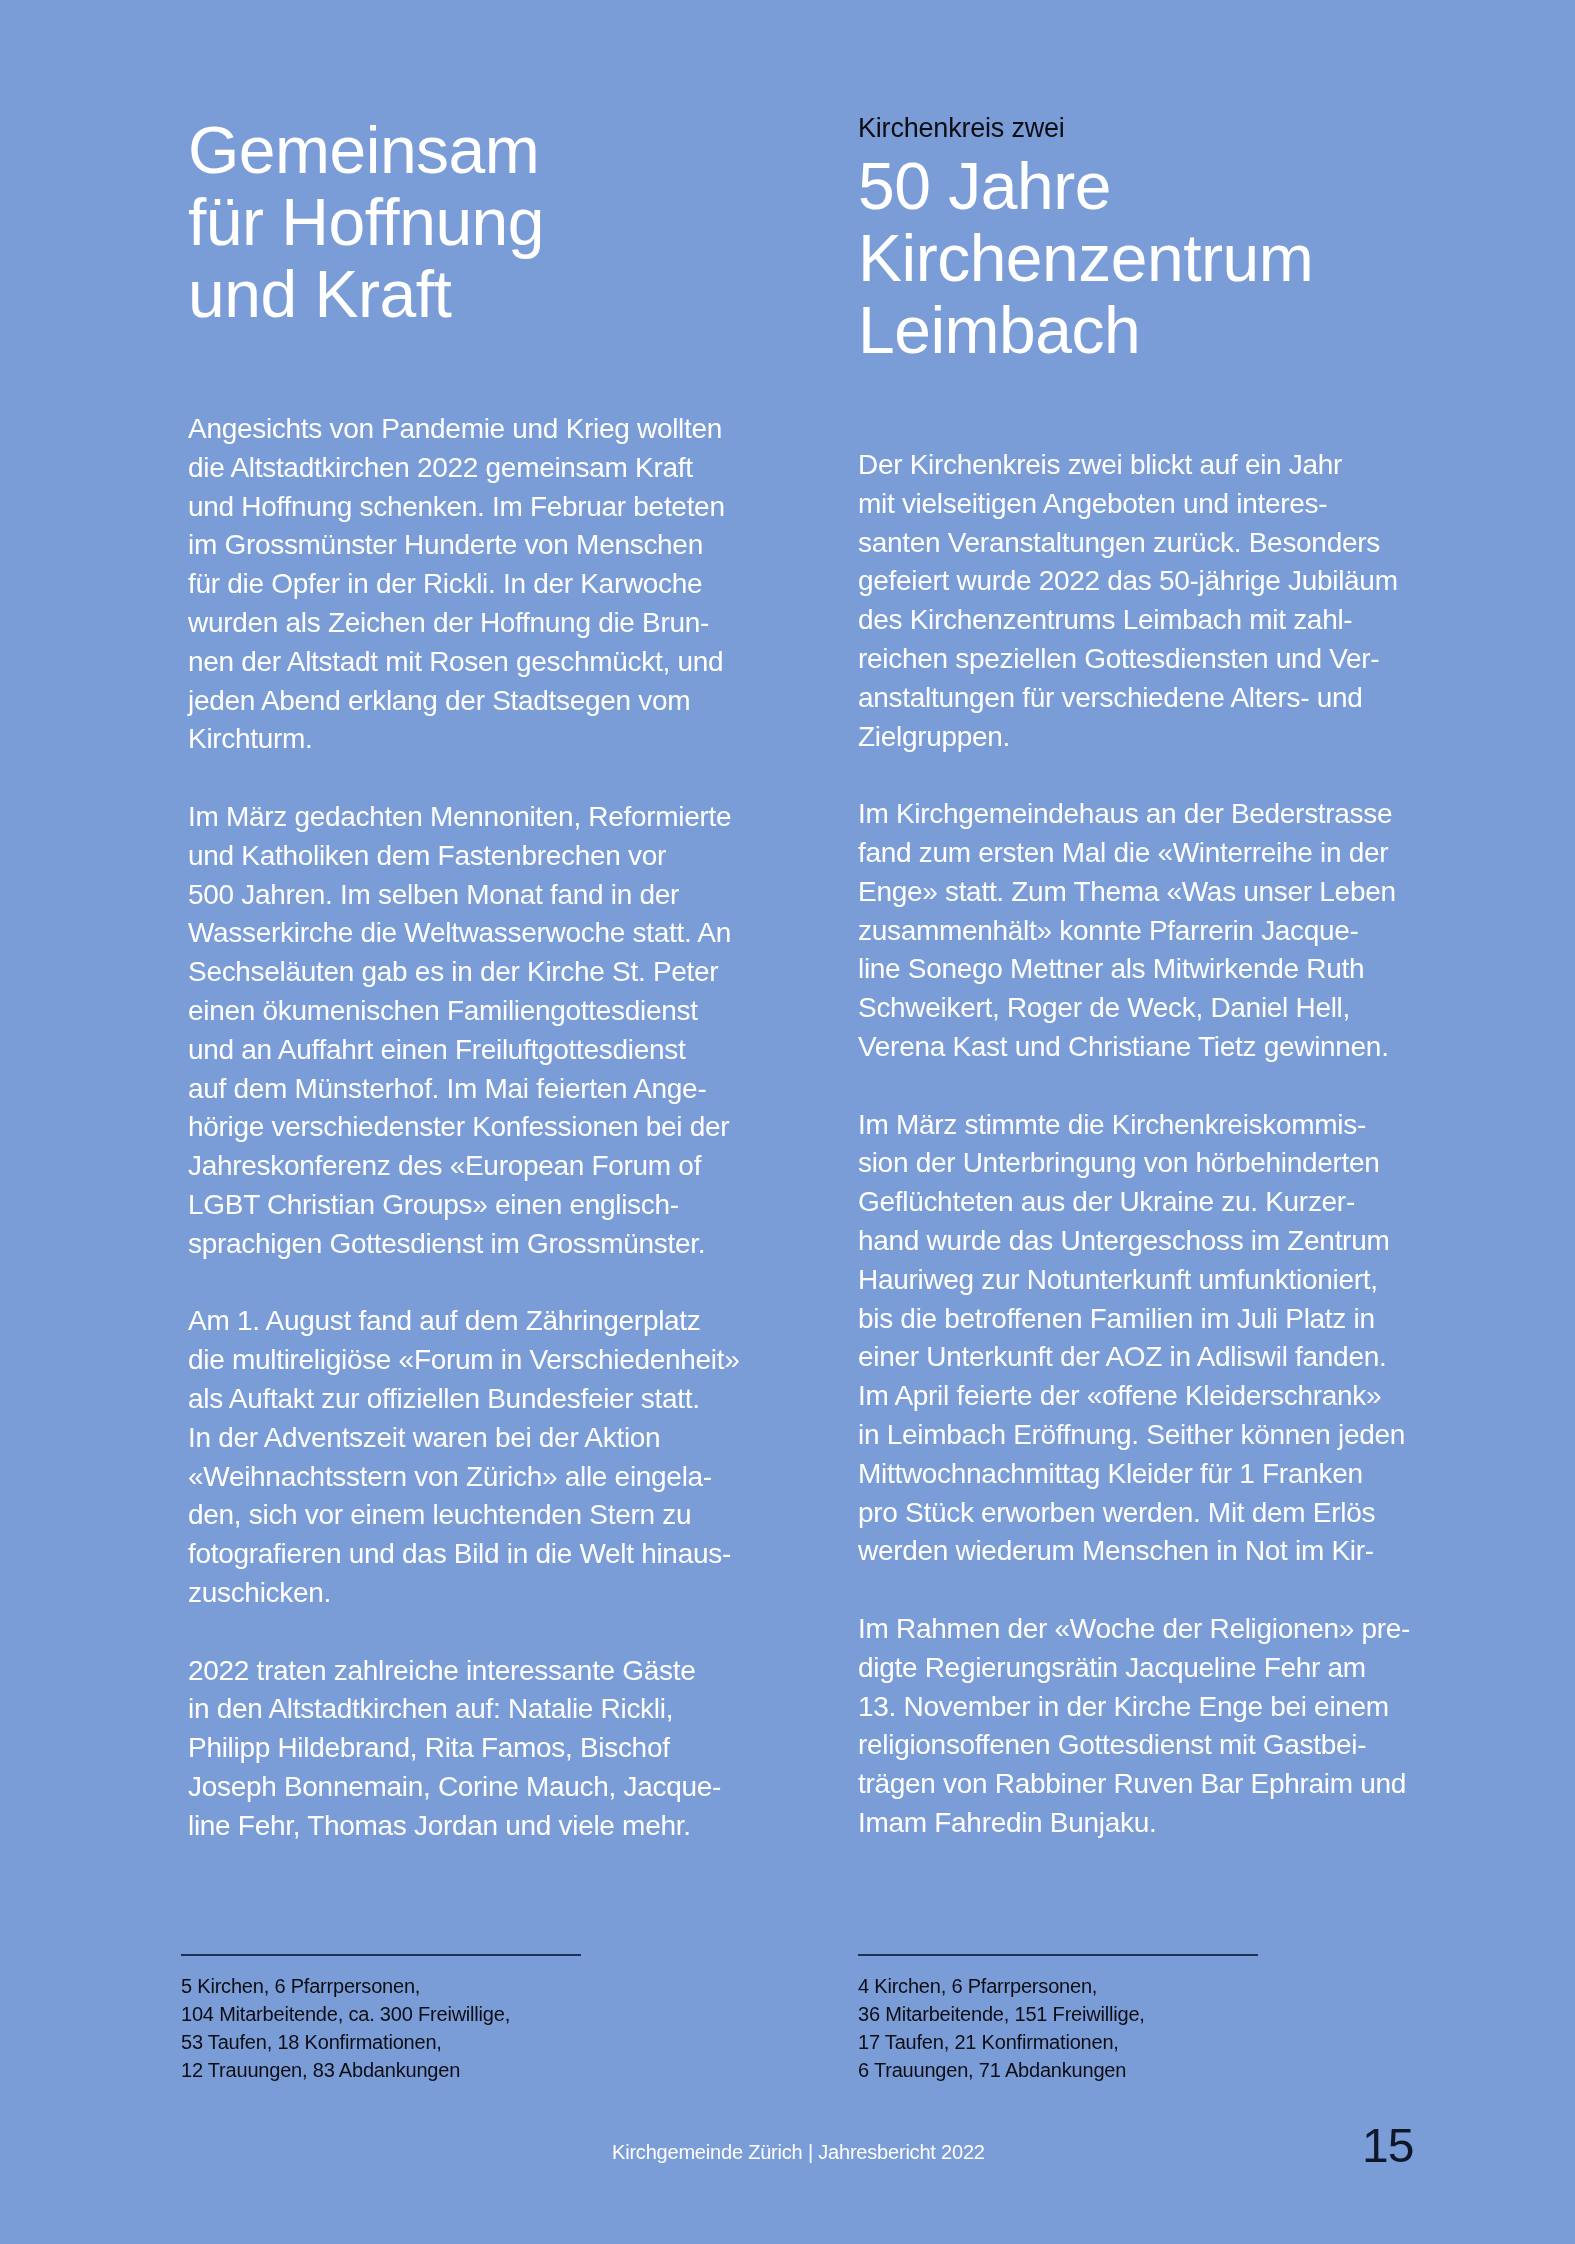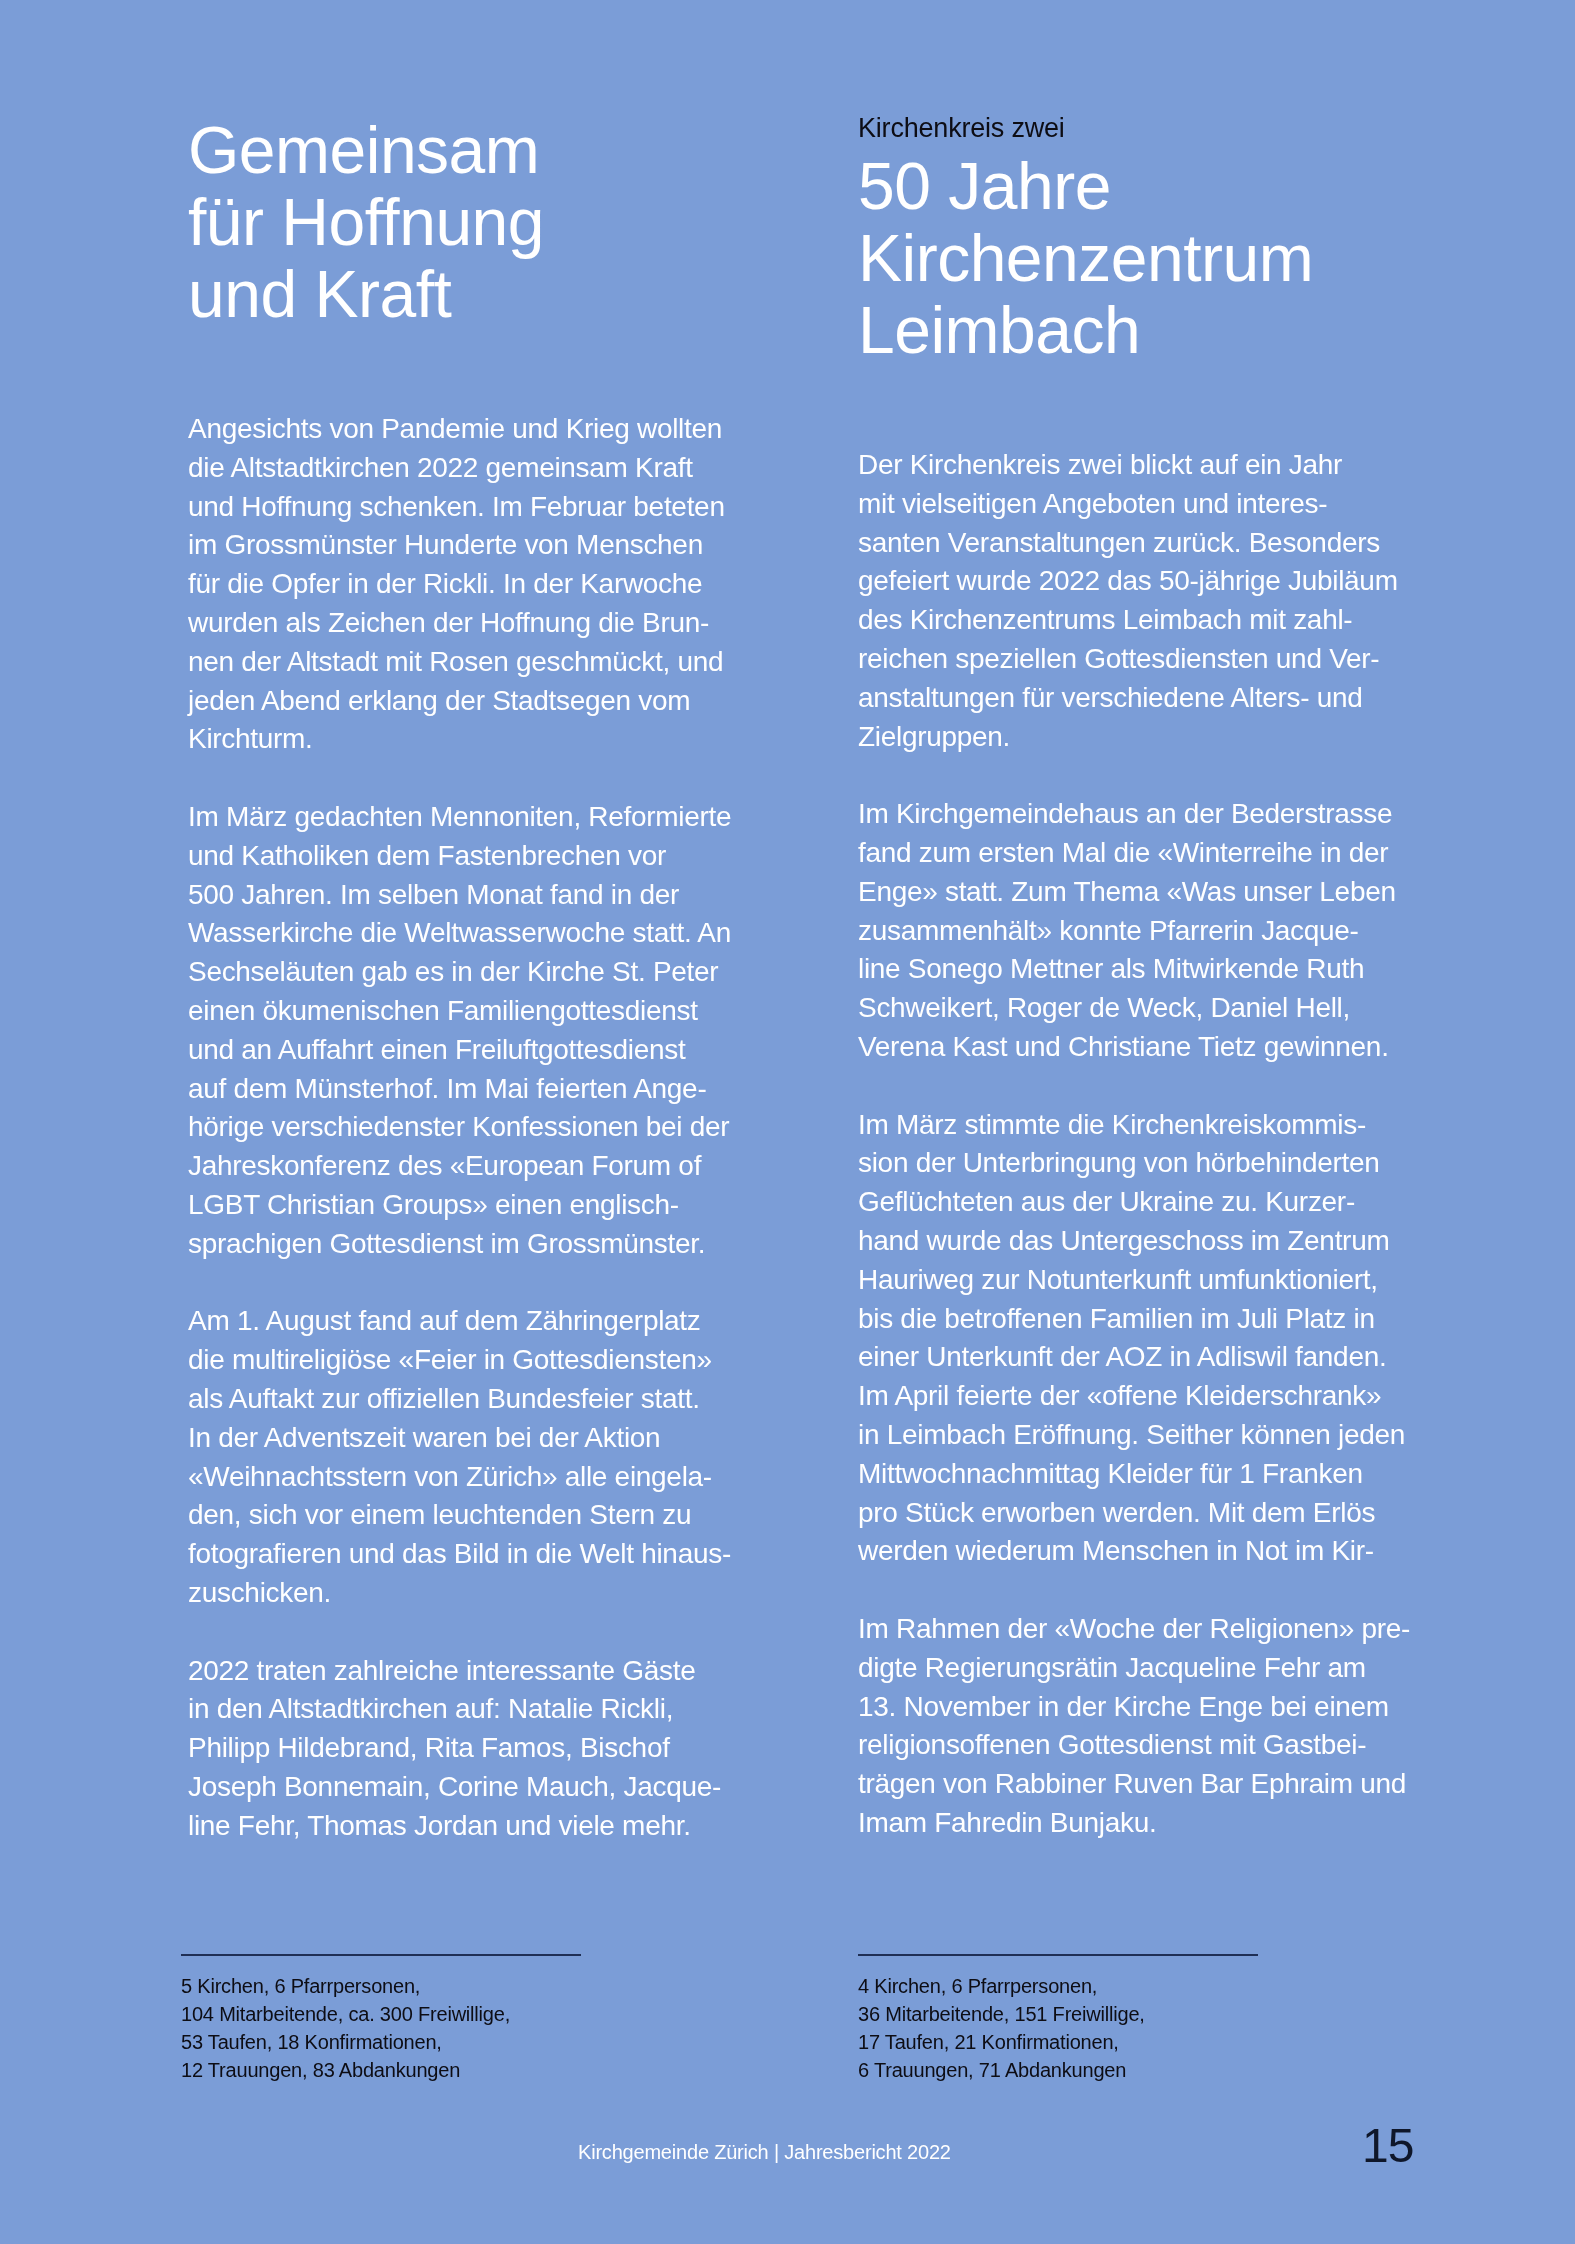--- a/index.html
+++ b/index.html
@@ -44,21 +44,21 @@
   .rule { height: 2px; background: #1f2f55; width: 400px; margin-bottom: 16px; }
   .stats {
     color: #0d0d14;
     font-size: 20px;
     line-height: 28px;
     letter-spacing: -0.2px;
   }
   .footer {
     position: absolute;
     top: 2141px;
-    left: 578px;
+    left: 612px;
     color: #ffffff;
     font-size: 20px;
     letter-spacing: -0.2px;
   }
   .page-number {
     position: absolute;
     top: 2118px;
     left: 1362px;
     color: #0f172a;
     font-size: 48px;
@@ -95,21 +95,21 @@
       <span class="line">einen ökumenischen Familiengottesdienst</span>
       <span class="line">und an Auffahrt einen Freiluftgottesdienst</span>
       <span class="line">auf dem Münsterhof. Im Mai feierten Ange-</span>
       <span class="line">hörige verschiedenster Konfessionen bei der</span>
       <span class="line">Jahreskonferenz des «European Forum of</span>
       <span class="line">LGBT Christian Groups» einen englisch-</span>
       <span class="line">sprachigen Gottesdienst im Grossmünster.</span>
     </p>
     <p class="para">
       <span class="line">Am 1. August fand auf dem Zähringerplatz</span>
-      <span class="line">die multireligiöse «Feier in Gottesdiensten»</span>
+      <span class="line">die multireligiöse «Forum in Verschiedenheit»</span>
       <span class="line">als Auftakt zur offiziellen Bundesfeier statt.</span>
       <span class="line">In der Adventszeit waren bei der Aktion</span>
       <span class="line">«Weihnachtsstern von Zürich» alle eingela-</span>
       <span class="line">den, sich vor einem leuchtenden Stern zu</span>
       <span class="line">fotografieren und das Bild in die Welt hinaus-</span>
       <span class="line">zuschicken.</span>
     </p>
     <p class="para">
       <span class="line">2022 traten zahlreiche interessante Gäste</span>
       <span class="line">in den Altstadtkirchen auf: Natalie Rickli,</span>

